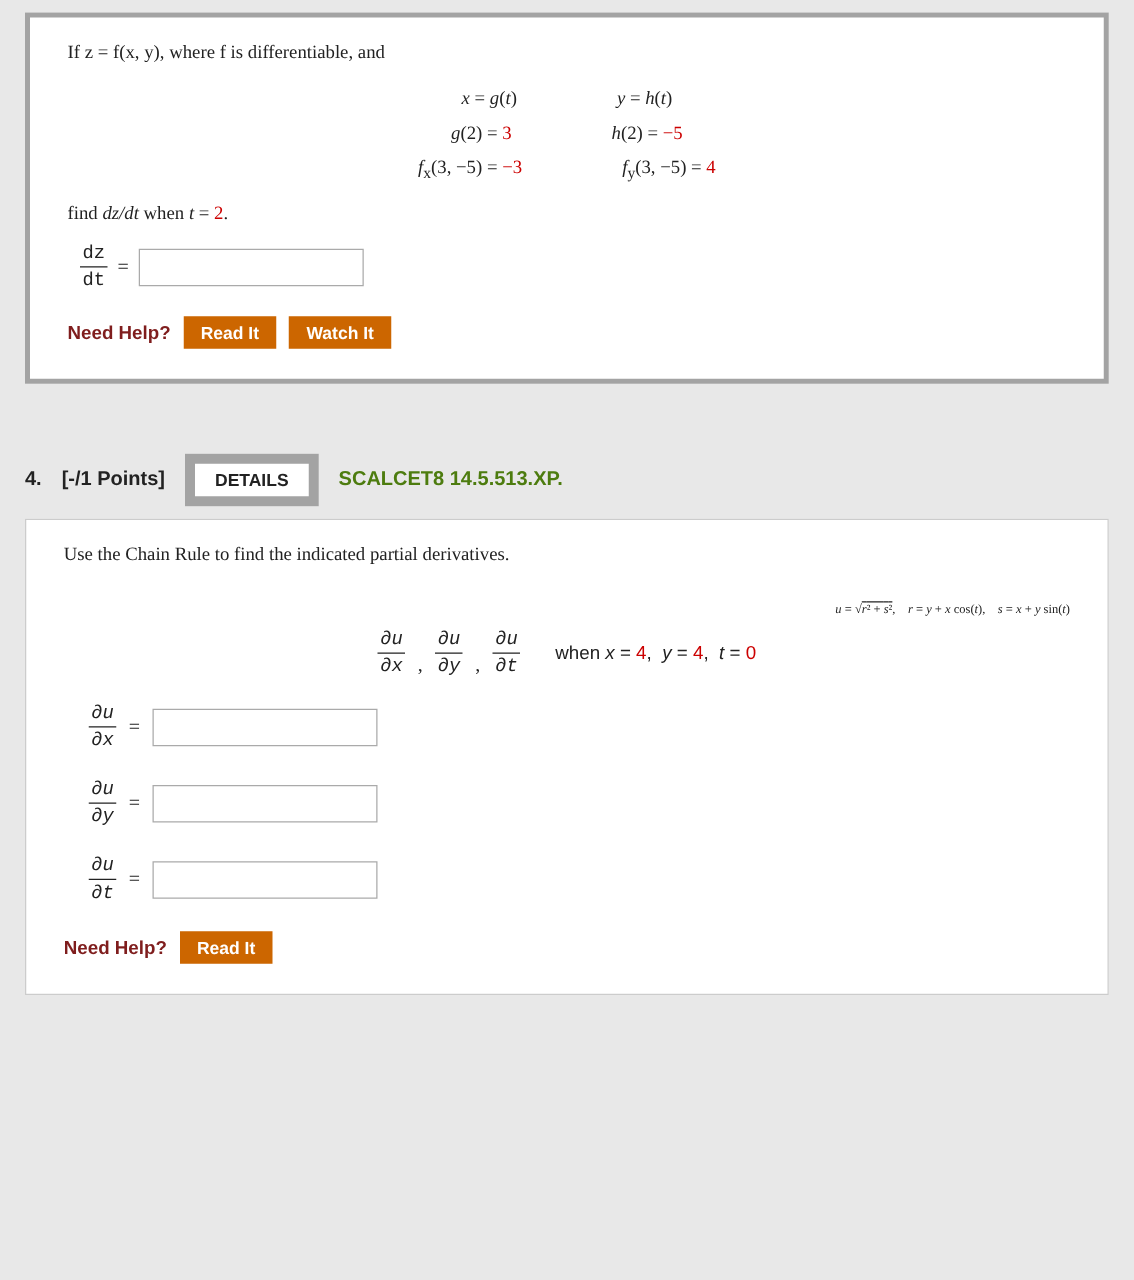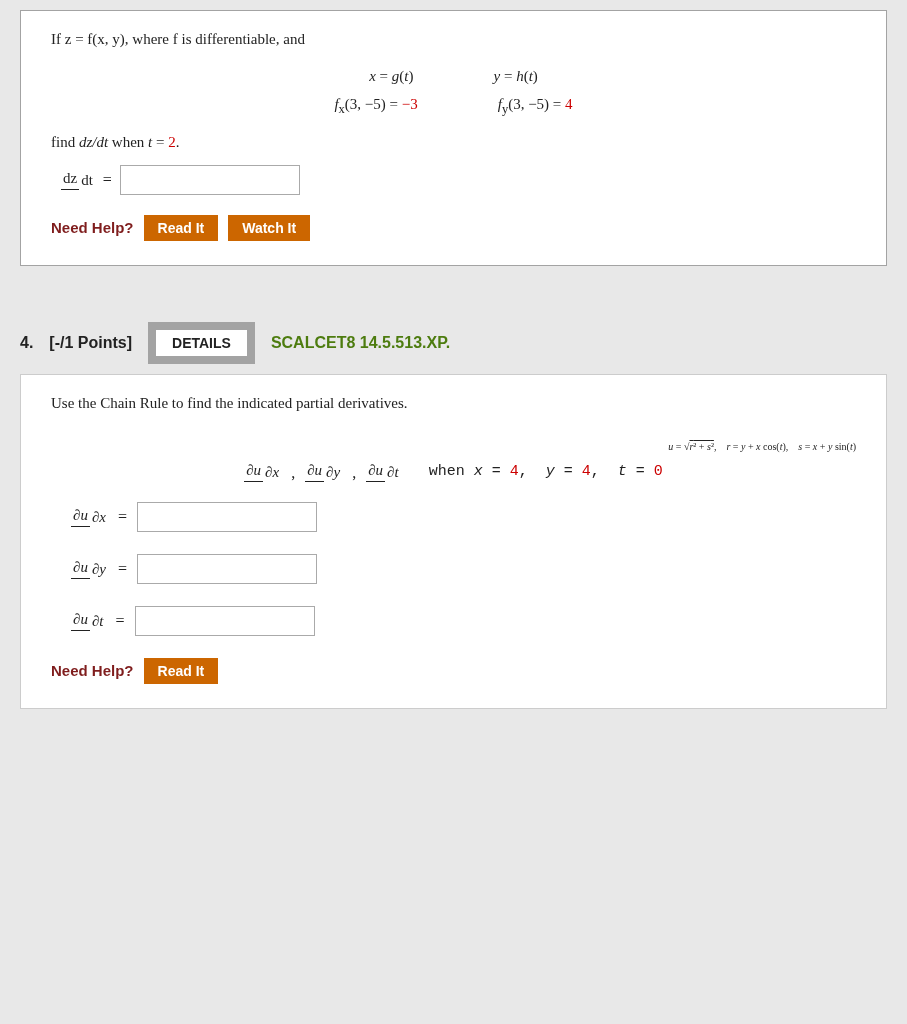--- a/index.html
+++ b/index.html
@@ -10,21 +10,21 @@
       color: #222;
     }
     .page-container {
       max-width: 907px;
       margin: 0 auto;
       background: #e8e8e8;
       padding: 0;
     }
     .problem-box {
       background: #fff;
-      border: 1px solid #a3a3a3;
+      border: 4px solid #a3a3a3;
       margin: 10px 20px;
       padding: 20px 30px 24px 30px;
     }
     .problem-header {
       font-size: 15px;
       margin-bottom: 16px;
       font-family: Georgia, serif;
     }
     .math-block {
       text-align: center;
@@ -49,24 +49,24 @@
     }
     .answer-row {
       display: flex;
       align-items: center;
       gap: 8px;
       margin-bottom: 20px;
       margin-left: 10px;
     }
     .fraction {
       display: inline-flex;
-      flex-direction: row;
+      flex-direction: column;
       align-items: center;
       vertical-align: middle;
-      font-family: Liberation Serif, serif;
+      font-family: Liberation Mono, monospace;
       font-size: 15px;
       justify-content: center;
     }
     .fraction .numerator {
       border-bottom: 1px solid #222;
       padding-bottom: 2px;
       padding: 0 2px 2px 2px;
     }
     .fraction .denominator {
       padding-top: 2px;
@@ -162,21 +162,21 @@
       margin-bottom: 10px;
     }
     .partial-line {
       display: flex;
       align-items: center;
       justify-content: center;
       gap: 28px;
       margin: 8px 0;
     }
     .when-text {
-      font-family: Liberation Mono, monospace;
+      font-family: Liberation Sans, sans-serif;
       font-size: 15px;
     }
     .answer-rows-block {
       margin: 20px 0 20px 20px;
     }
     .answer-row-item {
       display: flex;
       align-items: center;
       gap: 10px;
       margin-bottom: 22px;
@@ -191,20 +191,24 @@
   <div class="problem-box">
     <div class="problem-header">If z = f(x, y), where f is differentiable, and</div>
 
     <div class="math-block">
 
       <div class="math-line">
         <span><span class="italic">x</span> = <span class="italic">g</span>(<span class="italic">t</span>)</span>
         <span><span class="italic">y</span> = <span class="italic">h</span>(<span class="italic">t</span>)</span>
       </div>
 
+      <div class="math-line">
+        <span><span class="italic">g</span>(2) = <span class="red">3</span></span>
+        <span><span class="italic">h</span>(2) = <span class="red">−5</span></span>
+      </div>
 
 
       <div class="math-line">
         <span><span class="italic">f</span><sub>x</sub>(3, −5) = <span class="red">−3</span></span>
         <span><span class="italic">f</span><sub>y</sub>(3, −5) = <span class="red">4</span></span>
       </div>
     </div>
 
     <div class="find-text">
       find <span class="italic">dz/dt</span> when <span class="italic">t</span> = <span class="red">2</span>.

